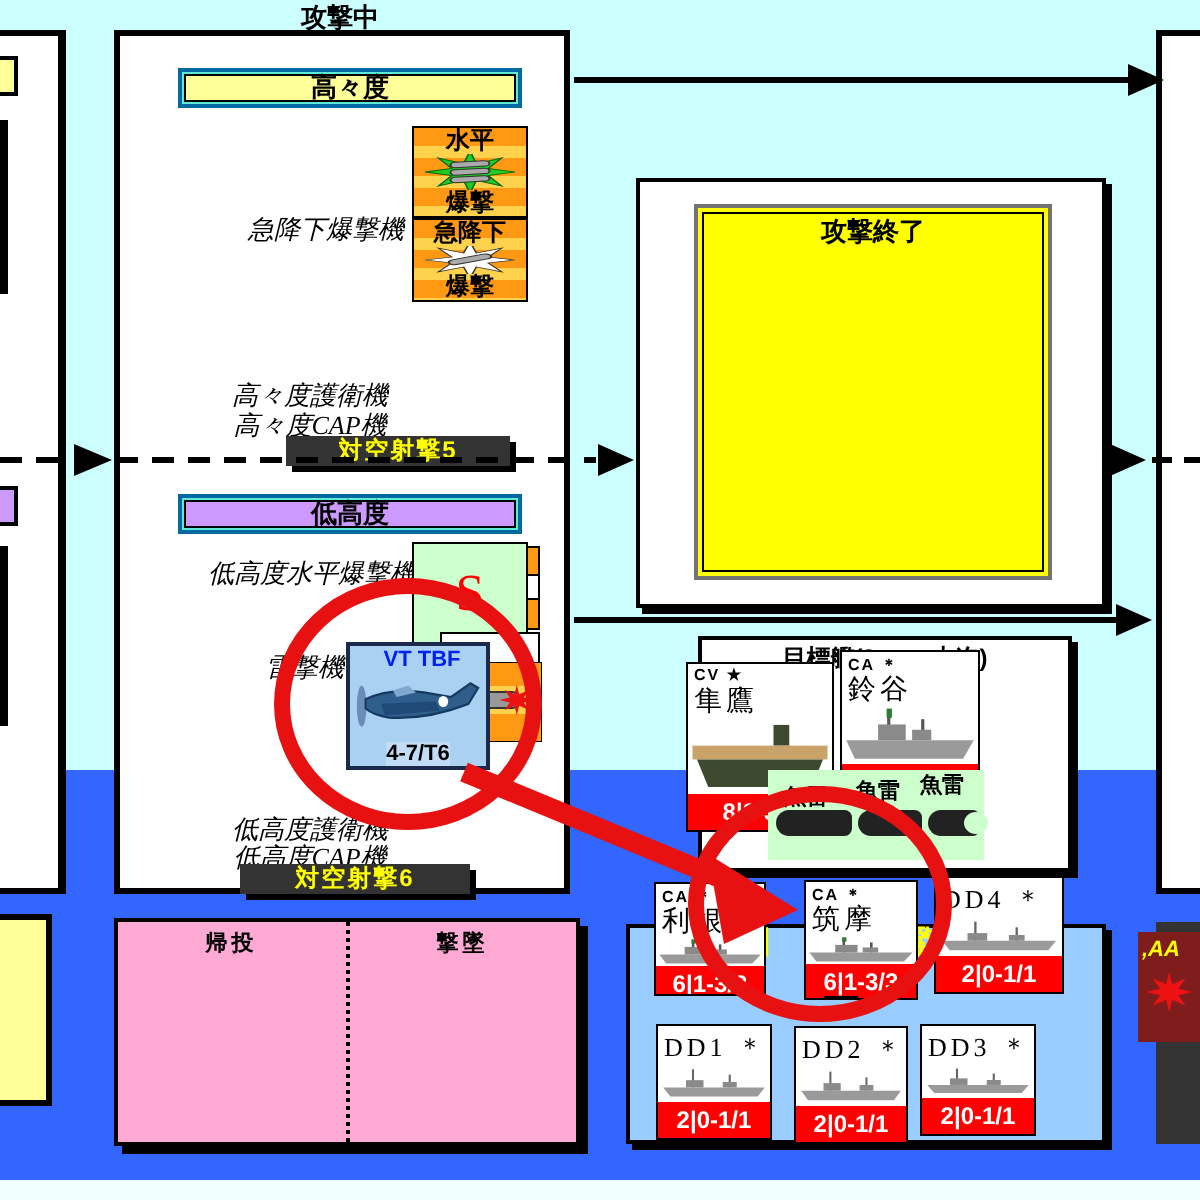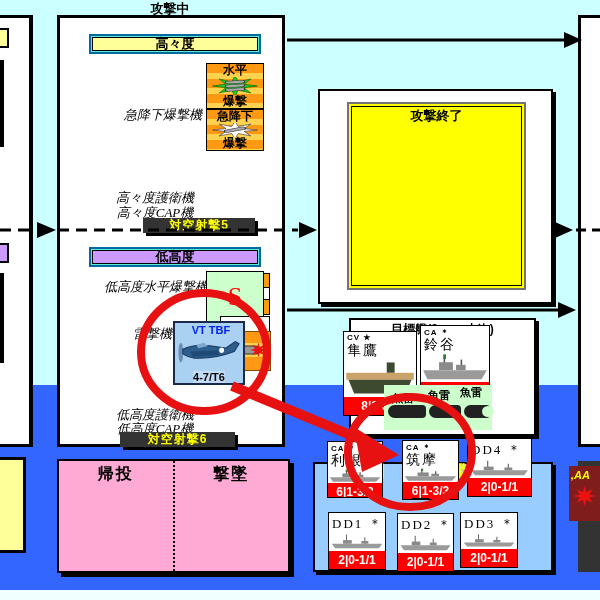--- a/index.html
+++ b/index.html
@@ -72,21 +72,21 @@
                text-align:center;line-height:18px;white-space:nowrap;}
   .card-status .ul{border-bottom:2px solid #000;}
   
   #escort-panel{left:313px;top:462px;width:240px;height:110px;background:#99CCFF;border:2px solid #000;
                 box-shadow:3px 3px 0 #000;box-sizing:border-box;z-index:4;}
   #escort-hidden-title{left:371px;top:461px;color:#FFFF00;font-weight:bold;font-size:16px;
                        letter-spacing:24px;z-index:5;white-space:nowrap;}
   
   #result-box{left:57px;top:459px;width:233px;height:114px;background:#FFAAD5;border:2px solid #000;
               box-shadow:4px 4px 0 #000;box-sizing:border-box;display:flex;z-index:1;}
-  .result-half{flex:1;text-align:center;padding-top:3px;font-weight:bold;font-size:16px;color:#000;
+  .result-half{flex:1;text-align:center;padding-top:3px;font-weight:bold;font-size:11px;color:#000;
                letter-spacing:2px;}
   .result-half.rt{border-left:2px dotted #000;}
   
   #yellow-partial{left:0;top:457px;width:26px;height:96px;background:#FFFF99;border:3px solid #000;
                   border-left:none;box-sizing:border-box;z-index:1;}
   
   #dark-box{left:578px;top:461px;width:22px;height:111px;background:#333;z-index:1;}
   #aa-card{left:569px;top:466px;width:31px;height:55px;background:#7f1d1d;z-index:2;}
   #aa-label{color:#FFFF00;font-weight:bold;font-style:italic;font-size:11px;padding:3px 0 0 2px;}
   

